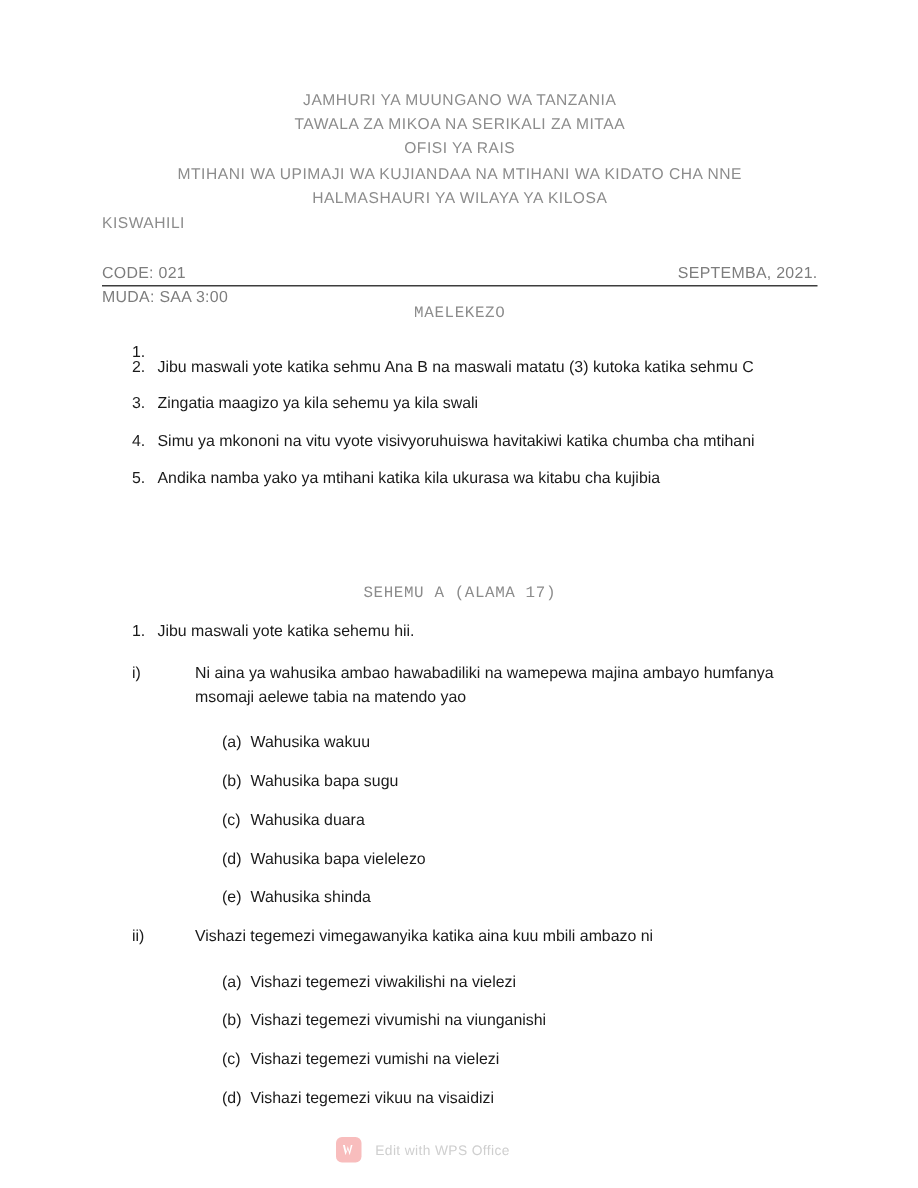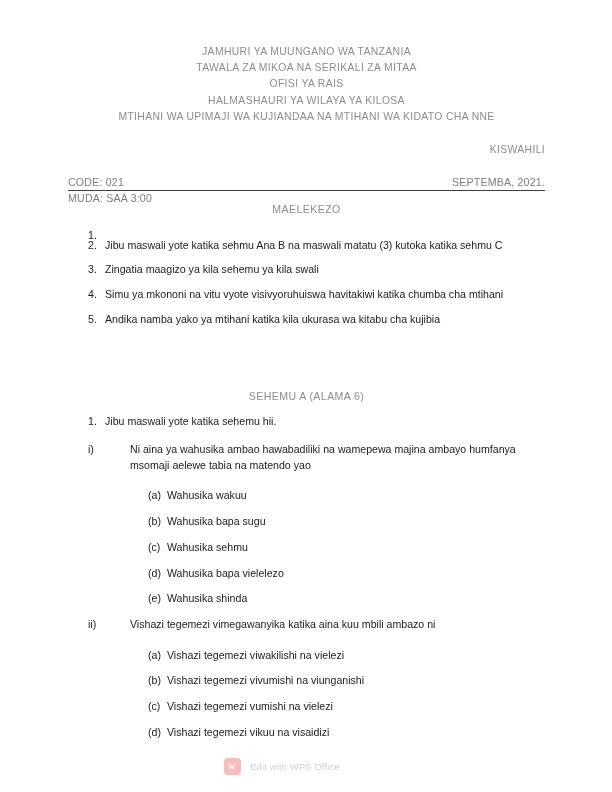--- a/index.html
+++ b/index.html
@@ -22,40 +22,40 @@
     width: 612px;
     height: 792px;
     box-sizing: border-box;
     padding: 0;
   }
 
   
   .header-block {
     position: absolute;
     left: 68px;
-    top: 44px;
+    top: 60px;
     width: 477px;
     text-align: center;
   }
   .header-line {
     font-size: 10.4px;
     letter-spacing: 0.35px;
     color: #8c8c8c;
     line-height: 16.2px;
     white-space: nowrap;
     font-weight: 400;
   }
 
   
   .subject {
     position: absolute;
     left: 68px;
     top: 144px;
     width: 477px;
-    text-align: right;
+    text-align: left;
     font-size: 10.4px;
     letter-spacing: 0.35px;
     color: #8c8c8c;
   }
 
   
   .meta {
     position: absolute;
     left: 68px;
     top: 158px;
@@ -91,20 +91,21 @@
 
   
   .section-heading {
     position: absolute;
     left: 68px;
     width: 477px;
     text-align: center;
     font-size: 10.6px;
     letter-spacing: 0.4px;
     color: #8c8c8c;
+    font-family: Liberation Mono, monospace;
   }
   #maelekezo-heading { top: 203px; }
   #sehemu-heading   { top: 390px; }
 
   
   .instructions {
     position: absolute;
     left: 68px;
     top: 228px;
     width: 477px;
@@ -212,22 +213,22 @@
 </style>
 </head>
 <body>
 
 <div class="page">
 
   <div class="header-block">
     <div class="header-line">JAMHURI YA MUUNGANO WA TANZANIA</div>
     <div class="header-line">TAWALA ZA MIKOA NA SERIKALI ZA MITAA</div>
     <div class="header-line">OFISI YA RAIS</div>
+    <div class="header-line">MTIHANI WA UPIMAJI WA KUJIANDAA NA MTIHANI WA KIDATO CHA NNE</div>
     <div class="header-line">HALMASHAURI YA WILAYA YA KILOSA</div>
-    <div class="header-line">MTIHANI WA UPIMAJI WA KUJIANDAA NA MTIHANI WA KIDATO CHA NNE</div>
   </div>
 
   <div class="subject">KISWAHILI</div>
 
   <div class="meta">
     <div class="meta-row">
       <span class="meta-left">CODE: 021</span>
     </div>
     <div class="meta-row">
       <span class="meta-left">MUDA: SAA 3:00</span>
@@ -254,21 +255,21 @@
     <div class="inst-item">
       <span class="inst-num">4.</span>
       <span>Simu ya mkononi na vitu vyote visivyoruhuiswa havitakiwi katika chumba cha mtihani</span>
     </div>
     <div class="inst-item">
       <span class="inst-num">5.</span>
       <span>Andika namba yako ya mtihani katika kila ukurasa wa kitabu cha kujibia</span>
     </div>
   </div>
 
-  <div class="section-heading" id="sehemu-heading">SEHEMU A (ALAMA 6)</div>
+  <div class="section-heading" id="sehemu-heading">SEHEMU A (ALAMA 17)</div>
 
   <div class="sectionA">
 
     <div class="q-numbered">
       <span class="q-marker">1.</span>
       <span>Jibu maswali yote katika sehemu hii.</span>
     </div>
 
     <div class="q-roman">
       <span class="q-marker">i)</span>
@@ -279,21 +280,21 @@
       <div class="option">
         <span class="opt-marker">(a)</span>
         <span class="opt-text">Wahusika wakuu</span>
       </div>
       <div class="option">
         <span class="opt-marker">(b)</span>
         <span class="opt-text">Wahusika bapa sugu</span>
       </div>
       <div class="option">
         <span class="opt-marker">(c)</span>
-        <span class="opt-text">Wahusika sehmu</span>
+        <span class="opt-text">Wahusika duara</span>
       </div>
       <div class="option">
         <span class="opt-marker">(d)</span>
         <span class="opt-text">Wahusika bapa vielelezo</span>
       </div>
       <div class="option">
         <span class="opt-marker">(e)</span>
         <span class="opt-text">Wahusika shinda</span>
       </div>
     </div>

